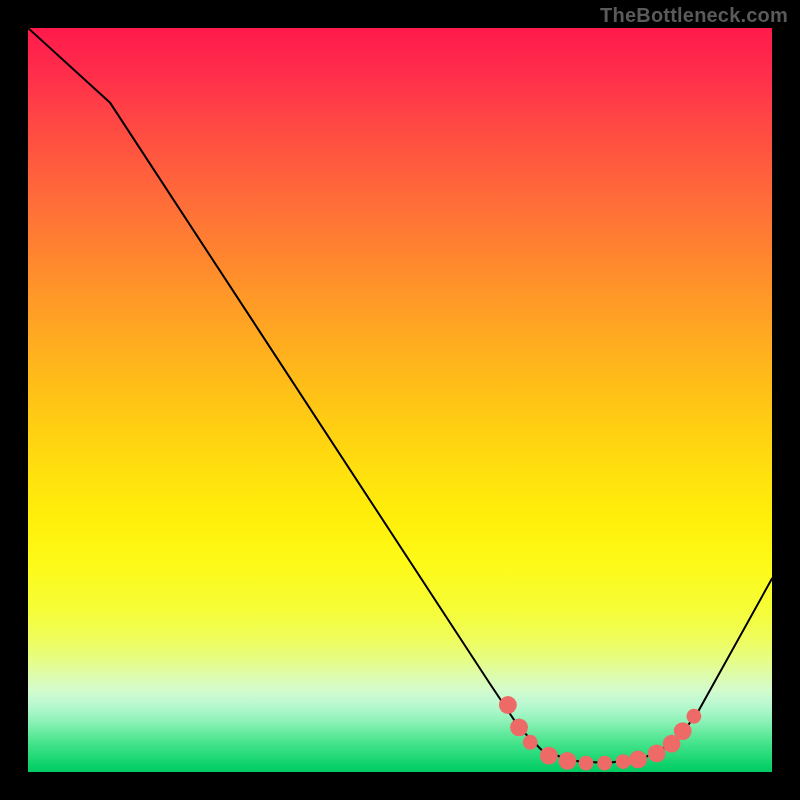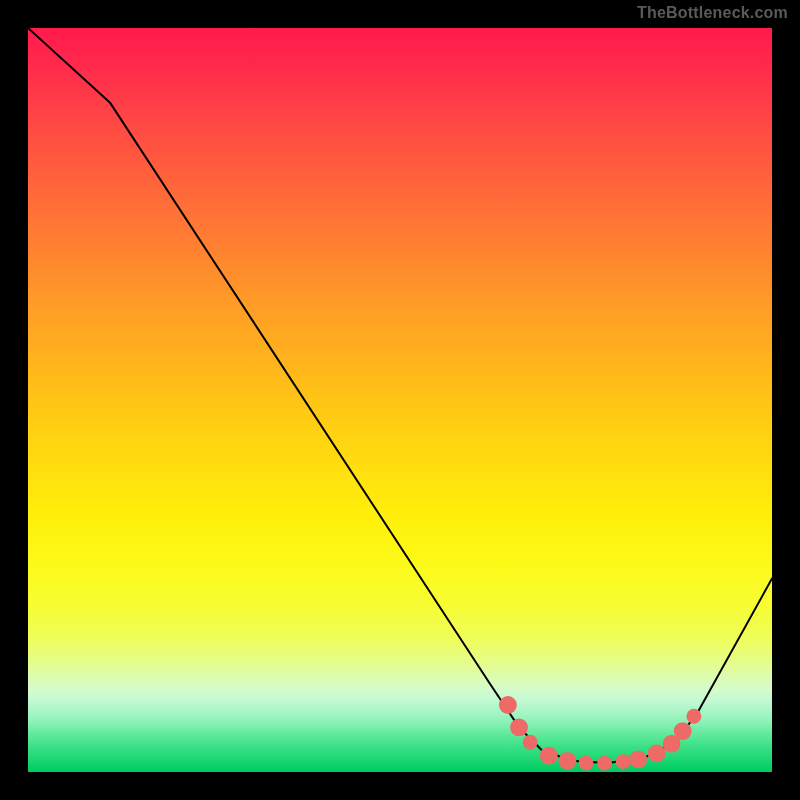--- a/index.html
+++ b/index.html
@@ -14,21 +14,21 @@
   .stage {
     position: relative;
     width: 800px;
     height: 800px;
   }
   .watermark {
     position: absolute;
     top: 4px;
     right: 12px;
     color: #5a5a5a;
-    font-size: 16px;
+    font-size: 20px;
     font-weight: 600;
     letter-spacing: 0.2px;
     z-index: 10;
   }
   .plot {
     position: absolute;
     left: 28px;
     top: 28px;
     width: 744px;
     height: 744px;

